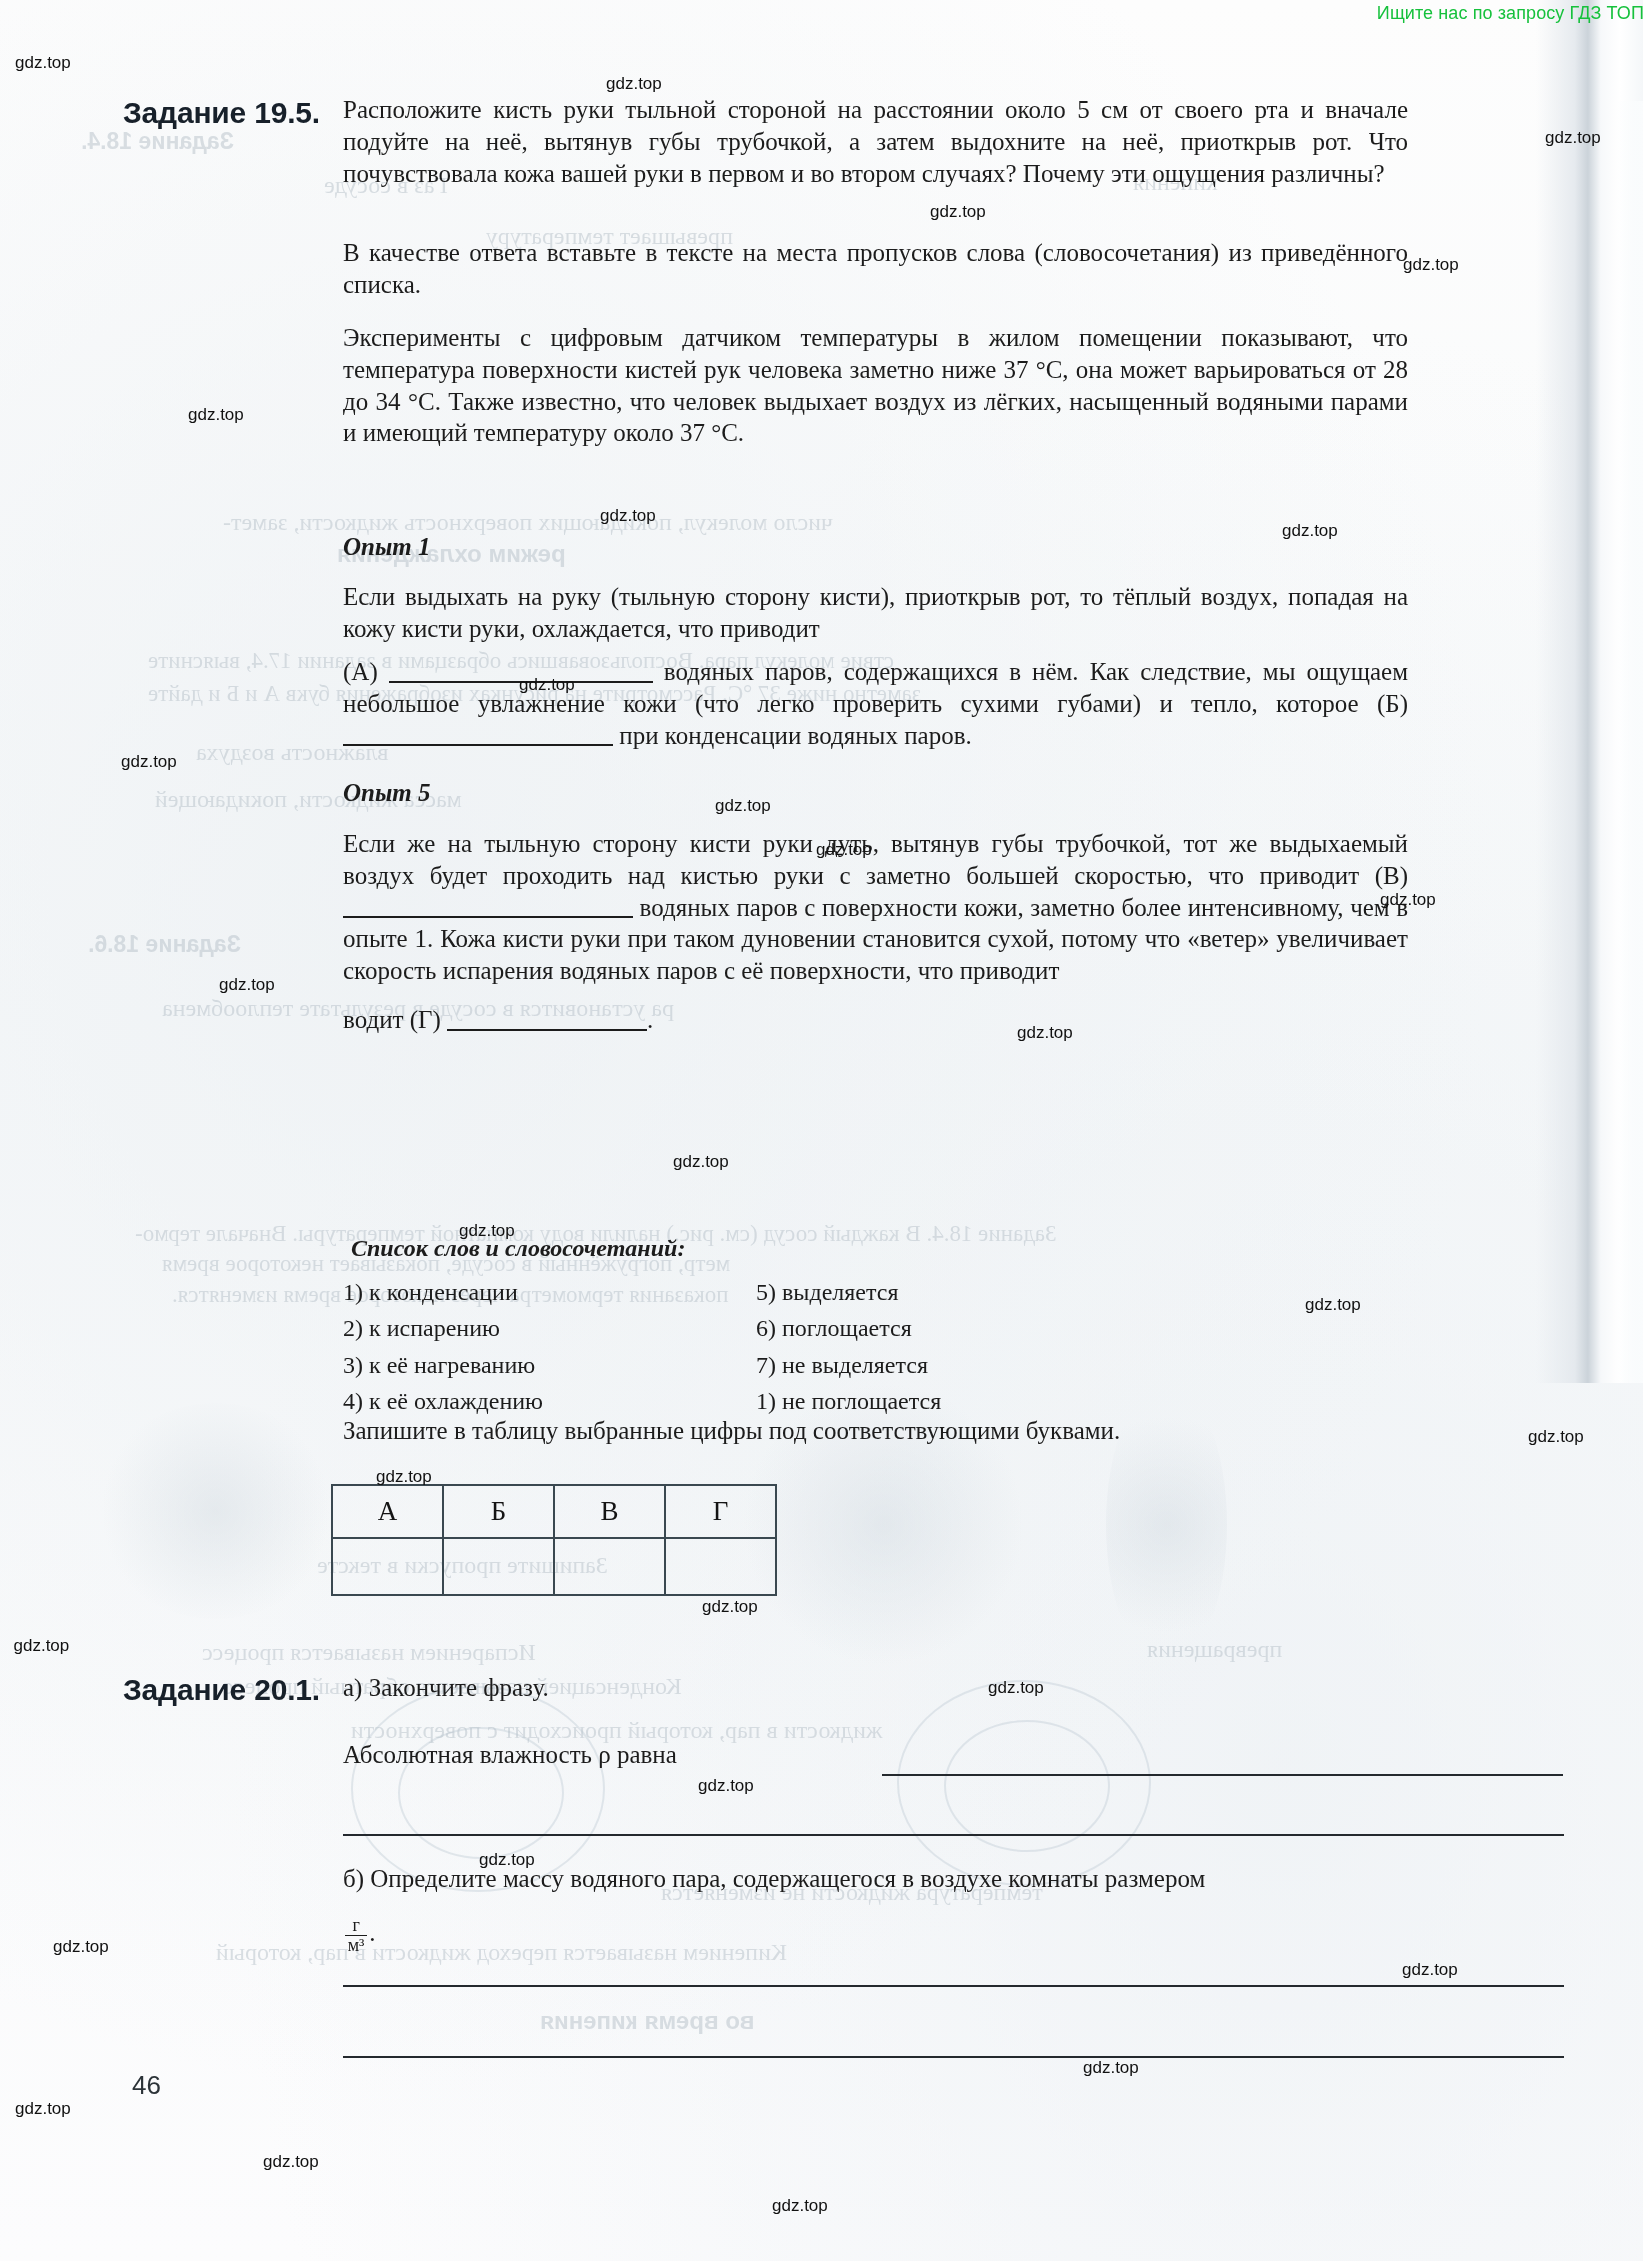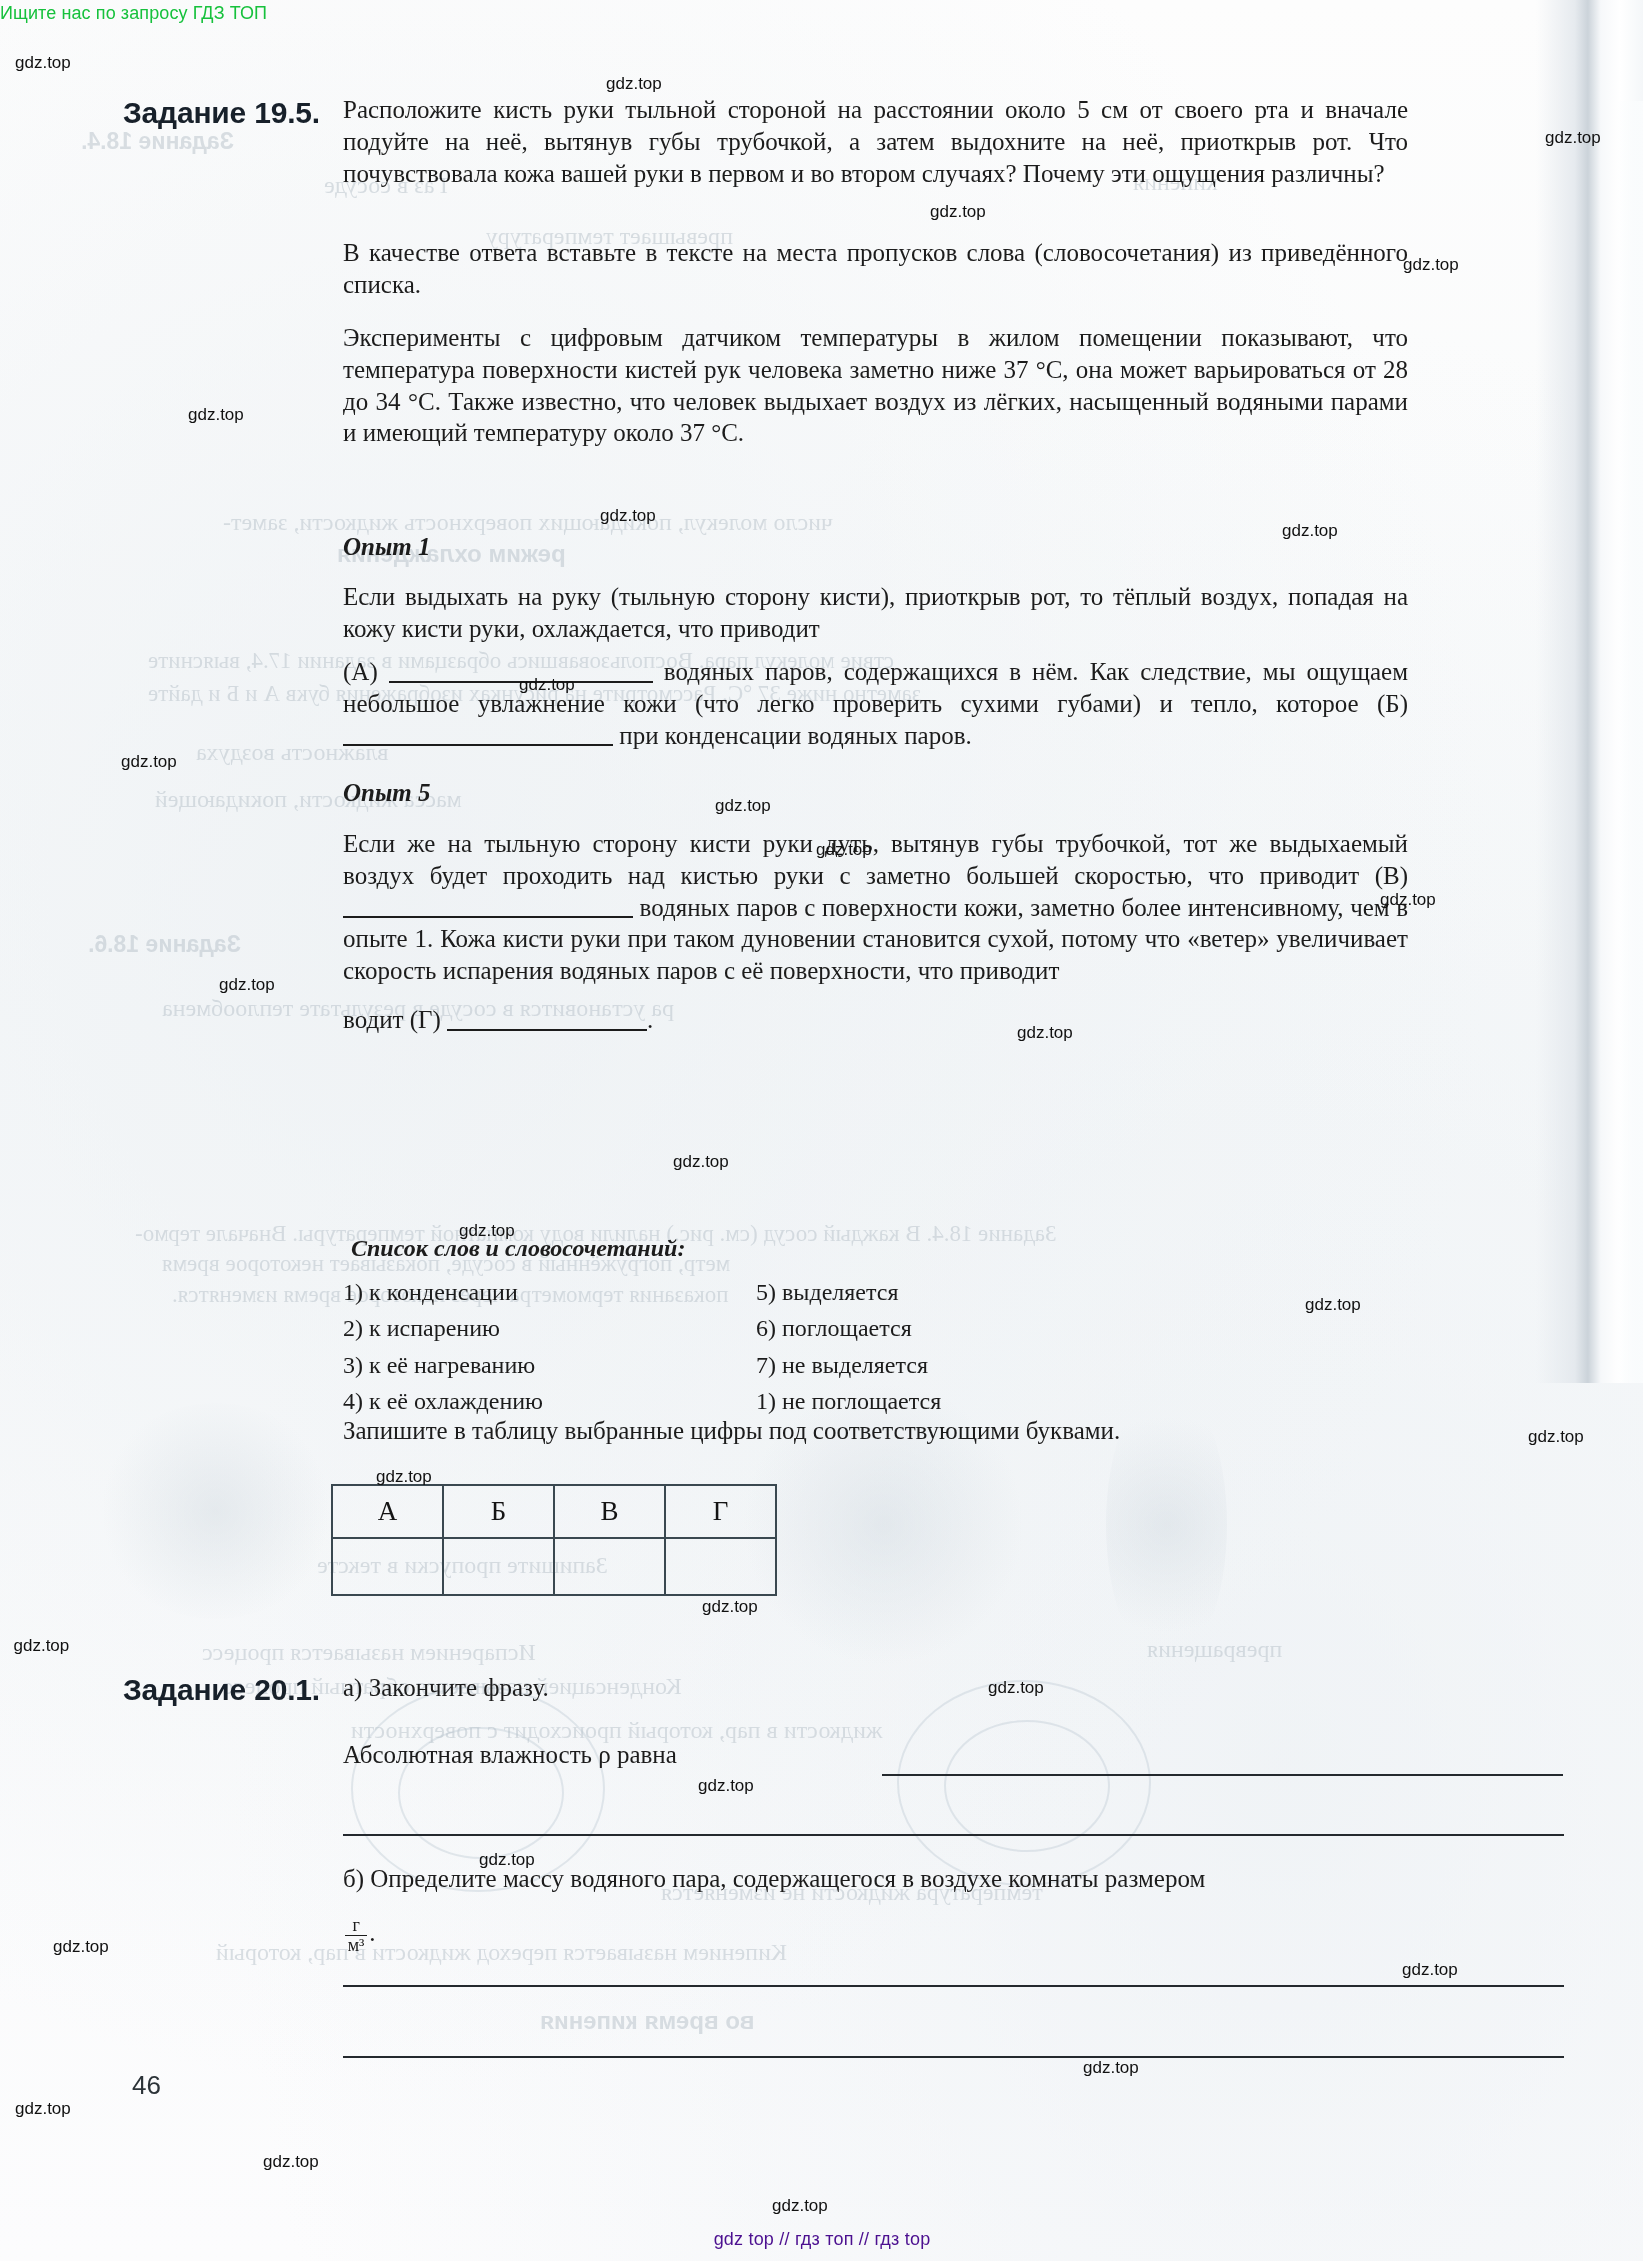--- a/index.html
+++ b/index.html
@@ -51,21 +51,21 @@
     height: 1282px;
     background: linear-gradient(to right, rgba(255,255,255,0.2), rgba(250,252,253,1));
     pointer-events: none;
   }
 
   
   .top-banner {
     position: absolute;
     left: 0; top: 2.7px;
     width: 100%;
-    text-align: left;
+    text-align: right;
     font-family: "Liberation Sans", "DejaVu Sans", sans-serif;
     font-size: 18px;
     font-weight: 400;
     color: #16c13c;
     letter-spacing: 0.1px;
   }
   .bottom-banner {
     position: absolute;
     left: 0; bottom: 10.8px;
     width: 100%;
@@ -241,21 +241,20 @@
       <div class="bleed" style="left: 202px; top: 1639px; font-size: 24px;">Испарением называется процесс</div>
       <div class="bleed" style="left: 223px; top: 1673px; font-size: 24px;">Конденсацией называется обратный процесс</div>
       <div class="bleed" style="left: 1147px; top: 1636px; font-size: 24px;">превращения</div>
       <div class="bleed" style="left: 351px; top: 1717px; font-size: 24px;">жидкости в пар, который происходит с поверхности</div>
       <div class="bleed" style="left: 216px; top: 1939px; font-size: 24px;">Кипением называется переход жидкости в пар, который</div>
       <div class="bleed b-bold" style="left: 540px; top: 2007px; font-size: 24px;">во время кипения</div>
       <div class="bleed" style="left: 661px; top: 1879px; font-size: 24px;">температура жидкости не изменяется</div>
     </div>
 
   <div class="top-banner">Ищите нас по запросу ГДЗ ТОП</div>
-  <div class="bottom-banner">gdz top  //  гдз топ  //  гдз top</div>
 
   <div class="content">
 
     <div class="task-label" style="left:123px; top:96px;">Задание 19.5.</div>
 
     <div class="para" style="left:343px; top:94px; width:1065px;">Расположите кисть руки тыльной стороной на расстоянии около 5 см от своего рта и вначале подуйте на неё, вытянув губы трубочкой, а затем выдохните на неё, приоткрыв рот. Что почувствовала кожа вашей руки в первом и во втором случаях? Почему эти ощущения различны?</div>
 
     <div class="para" style="left:343px; top:237px; width:1065px;">В качестве ответа вставьте в тексте на места пропусков слова (словосочетания) из приведённого списка.</div>
 
     <div class="para" style="left:343px; top:322px; width:1065px;">Эксперименты с цифровым датчиком температуры в жилом помещении показывают, что температура поверхности кистей рук человека заметно ниже 37 °C, она может варьироваться от 28 до 34 °C. Также известно, что человек выдыхает воздух из лёгких, насыщенный водяными парами и имеющий температуру около 37 °C.</div>

